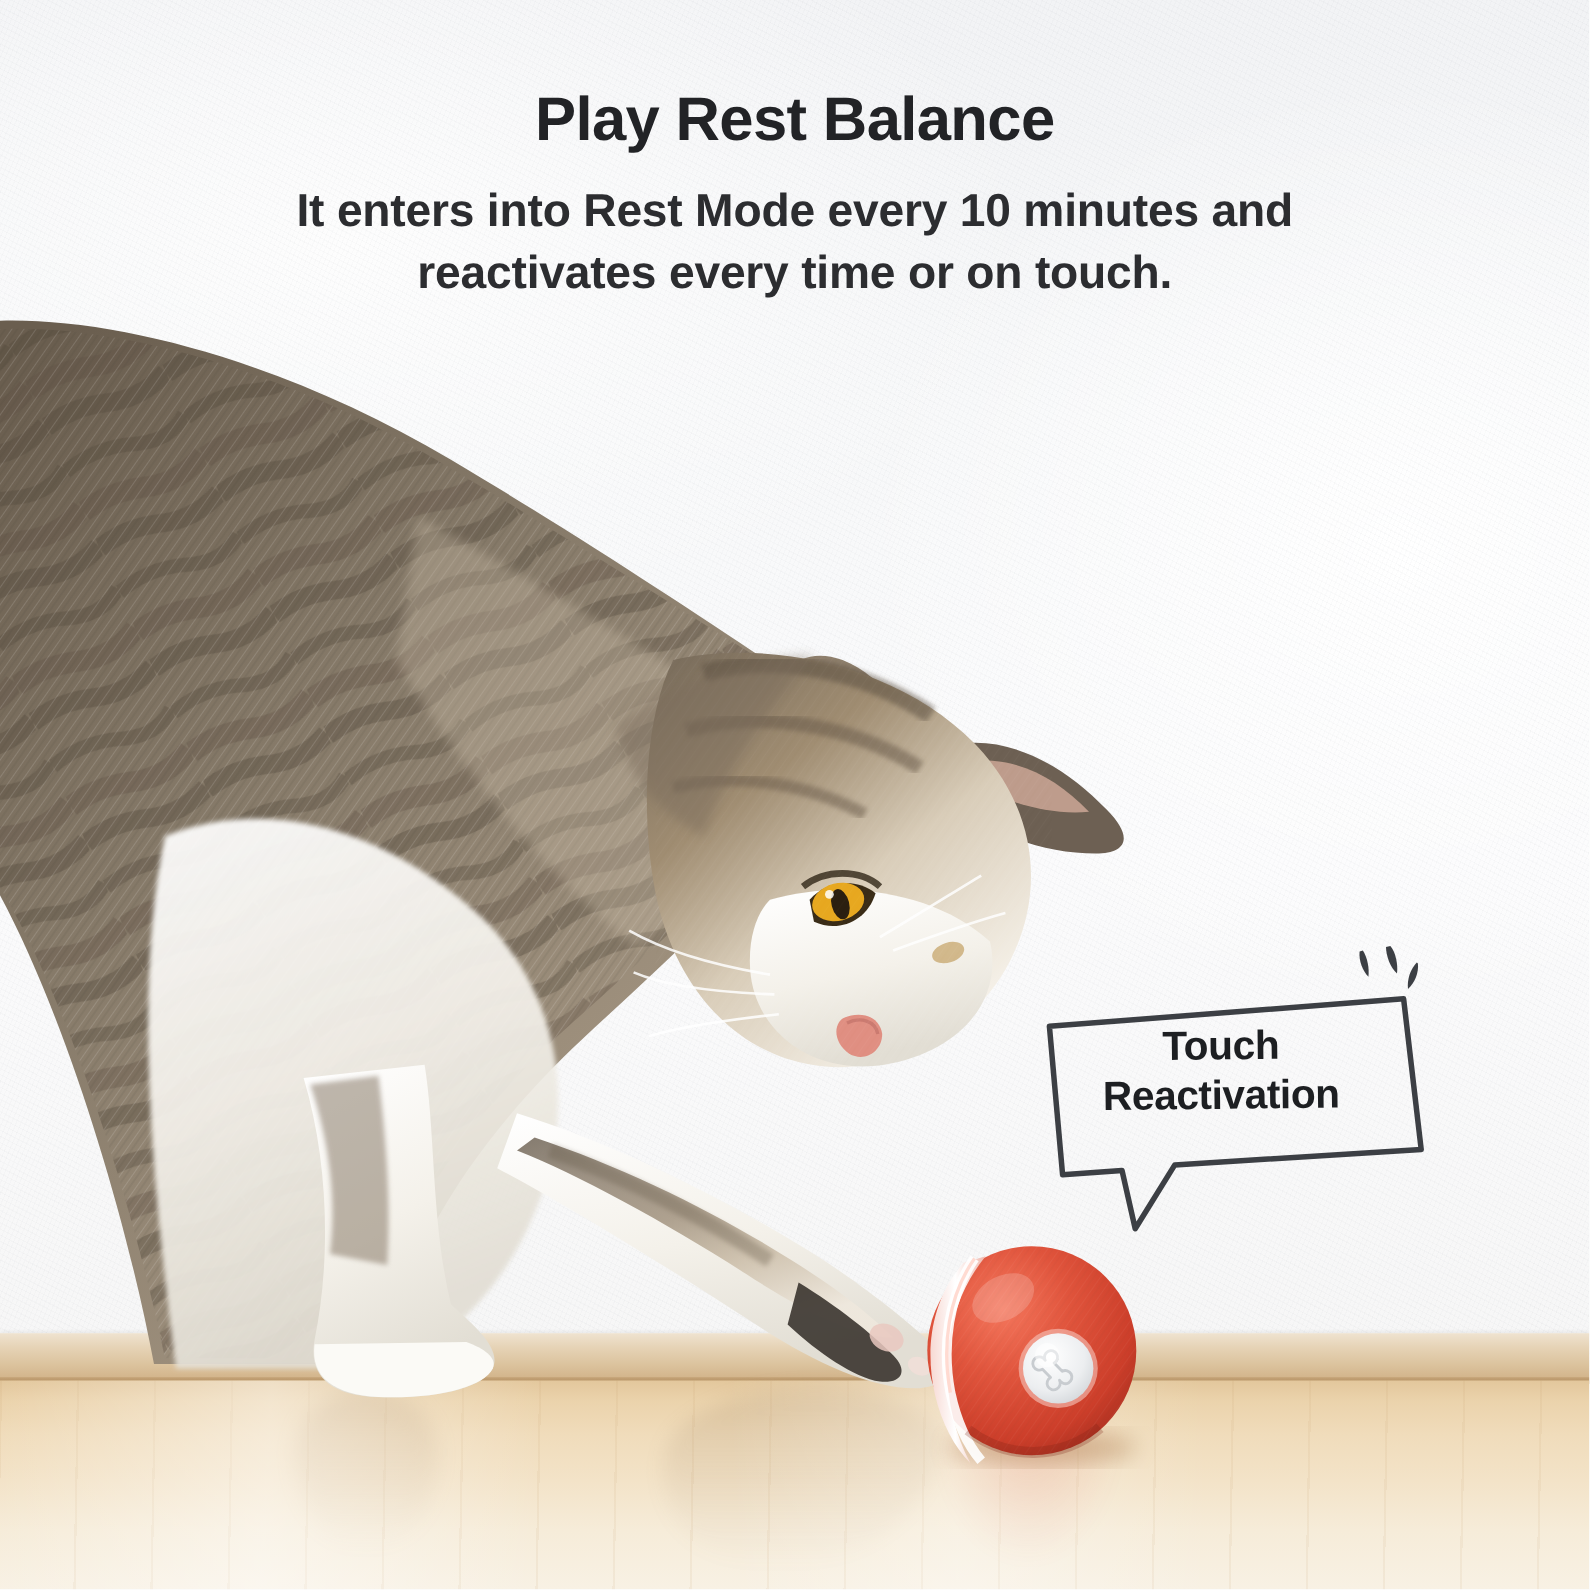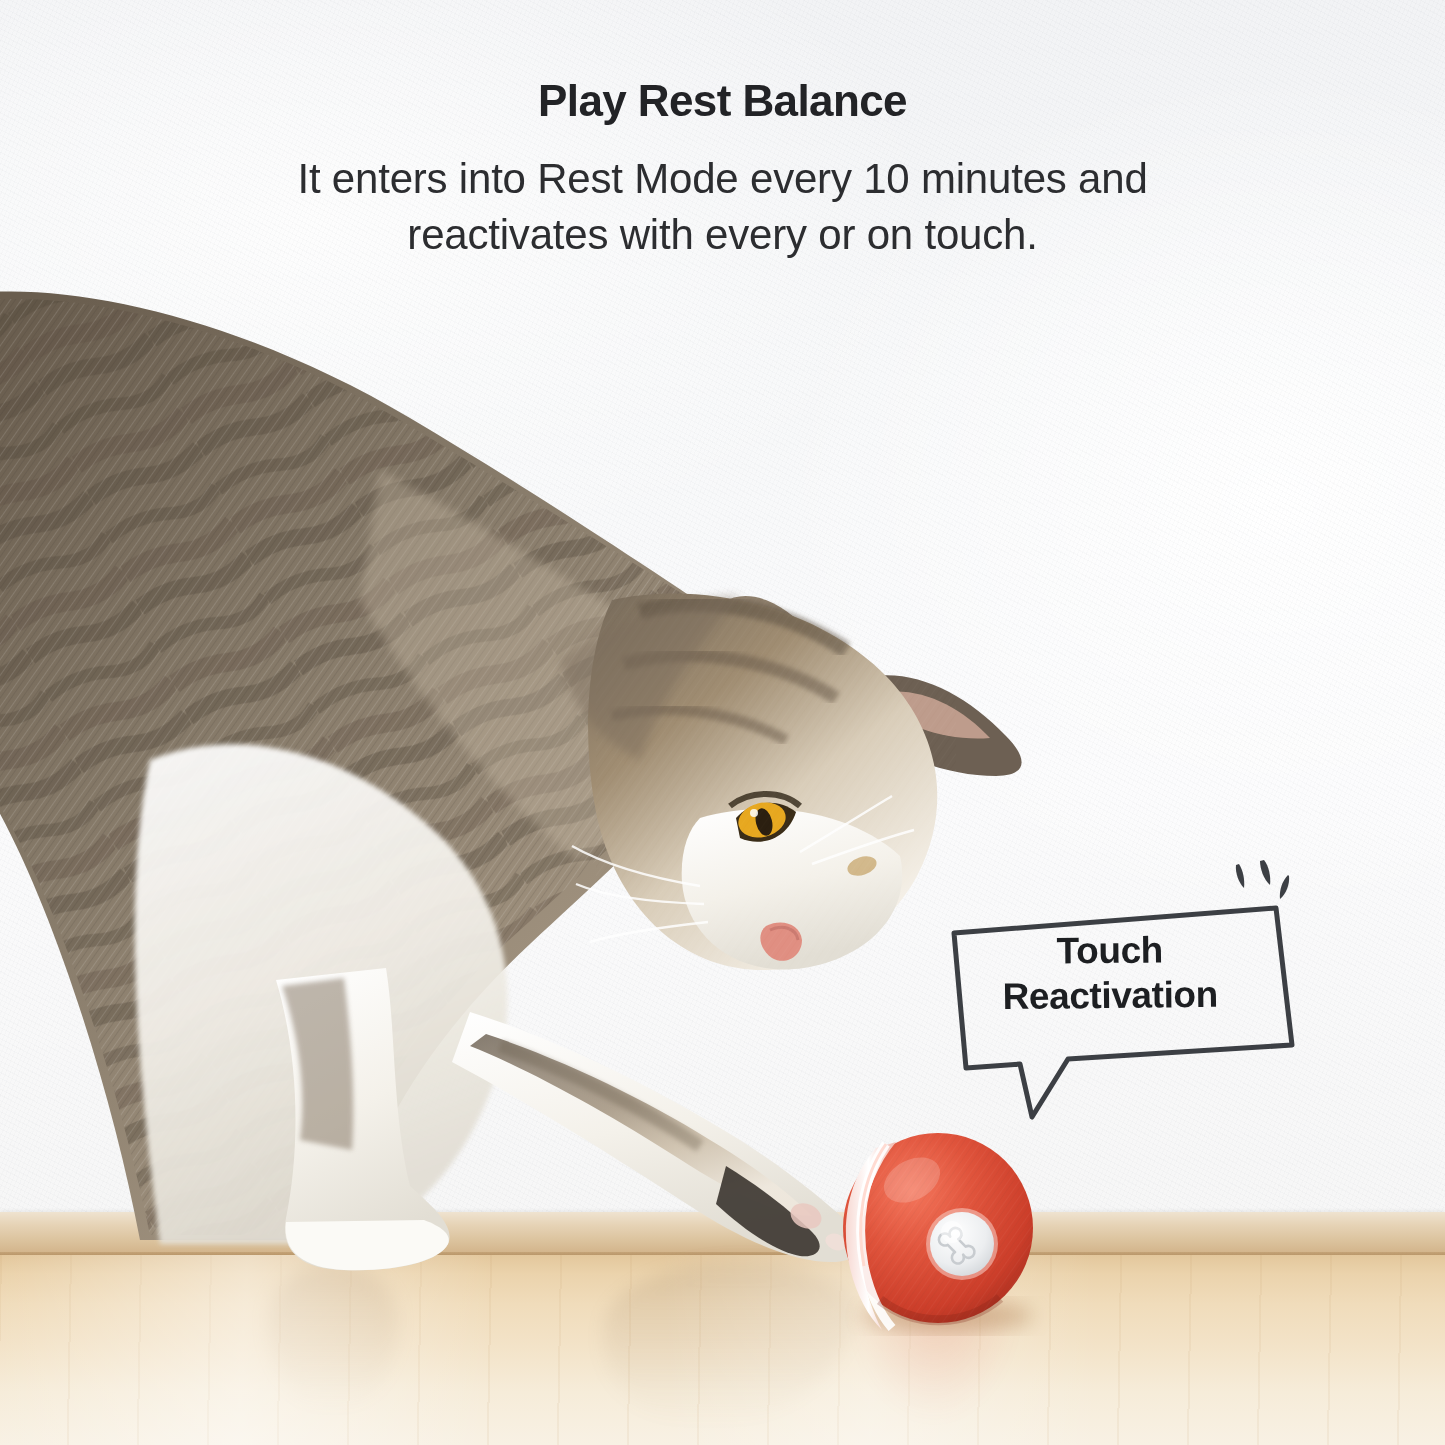--- a/index.html
+++ b/index.html
@@ -71,29 +71,29 @@
   .cat{ position:absolute; left:0; top:0; width:1445px; height:1445px; }
   .cat svg{ width:100%; height:100%; display:block; }
 
   
   .copy{
     position:absolute; left:0; top:0; width:1445px;
     text-align:center; z-index:40;
   }
   .headline{
     margin-top:78px;
-    font-size:44px; font-weight:700; letter-spacing:-0.6px;
+    font-size:56px; font-weight:700; letter-spacing:-0.6px;
     color:#222326; line-height:1.06;
   }
   .subcopy{
     margin-top:26px;
     font-size:42px; font-weight:300; letter-spacing:-0.2px;
     color:#2c2d30; line-height:1.35;
   }
-  .subcopy span{ display:block; }
+  .subcopy span{ display:block;font-weight:bold; }
 
   
   .callout{ position:absolute; left:940px; top:852px; width:380px; height:290px; z-index:45; }
   .callout svg{ position:absolute; inset:0; width:100%; height:100%; overflow:visible; }
   .callout-text{
     position:absolute; left:0; top:76px; width:340px;
     text-align:center; font-size:37px; font-weight:700; line-height:1.22;
     color:#1d1f22; letter-spacing:-0.4px; transform:rotate(-0.6deg);
   }
   .callout-text span{ display:block; }
@@ -312,21 +312,21 @@
           <path d="M880 1300 A95 95 0 0 0 1000 1298" stroke="#7a1f14" stroke-width="10" fill="none" opacity=".25"></path>
         </g>
       </svg>
     </div>
   </div>
 
   <div class="copy">
     <div class="headline">Play Rest Balance</div>
     <div class="subcopy">
       <span>It enters into Rest Mode every 10 minutes and</span>
-      <span>reactivates with every or on touch.</span>
+      <span>reactivates every time or on touch.</span>
     </div>
   </div>
 
   <div class="callout">
     <svg viewBox="0 0 380 290" preserveAspectRatio="none" aria-hidden="true">
       <g fill="none" stroke="#3c3f44" stroke-width="5" stroke-linejoin="round" stroke-linecap="round">
         <path d="M14 81 L336 56 L352 193 L128 207 L92 265 L80 212 L26 216 Z"></path>
       </g>
       <g fill="#3c3f44">
         <path d="M299 12 C303 18, 305 28, 304 36 C299 31, 295 21, 296 13 Z"></path>

